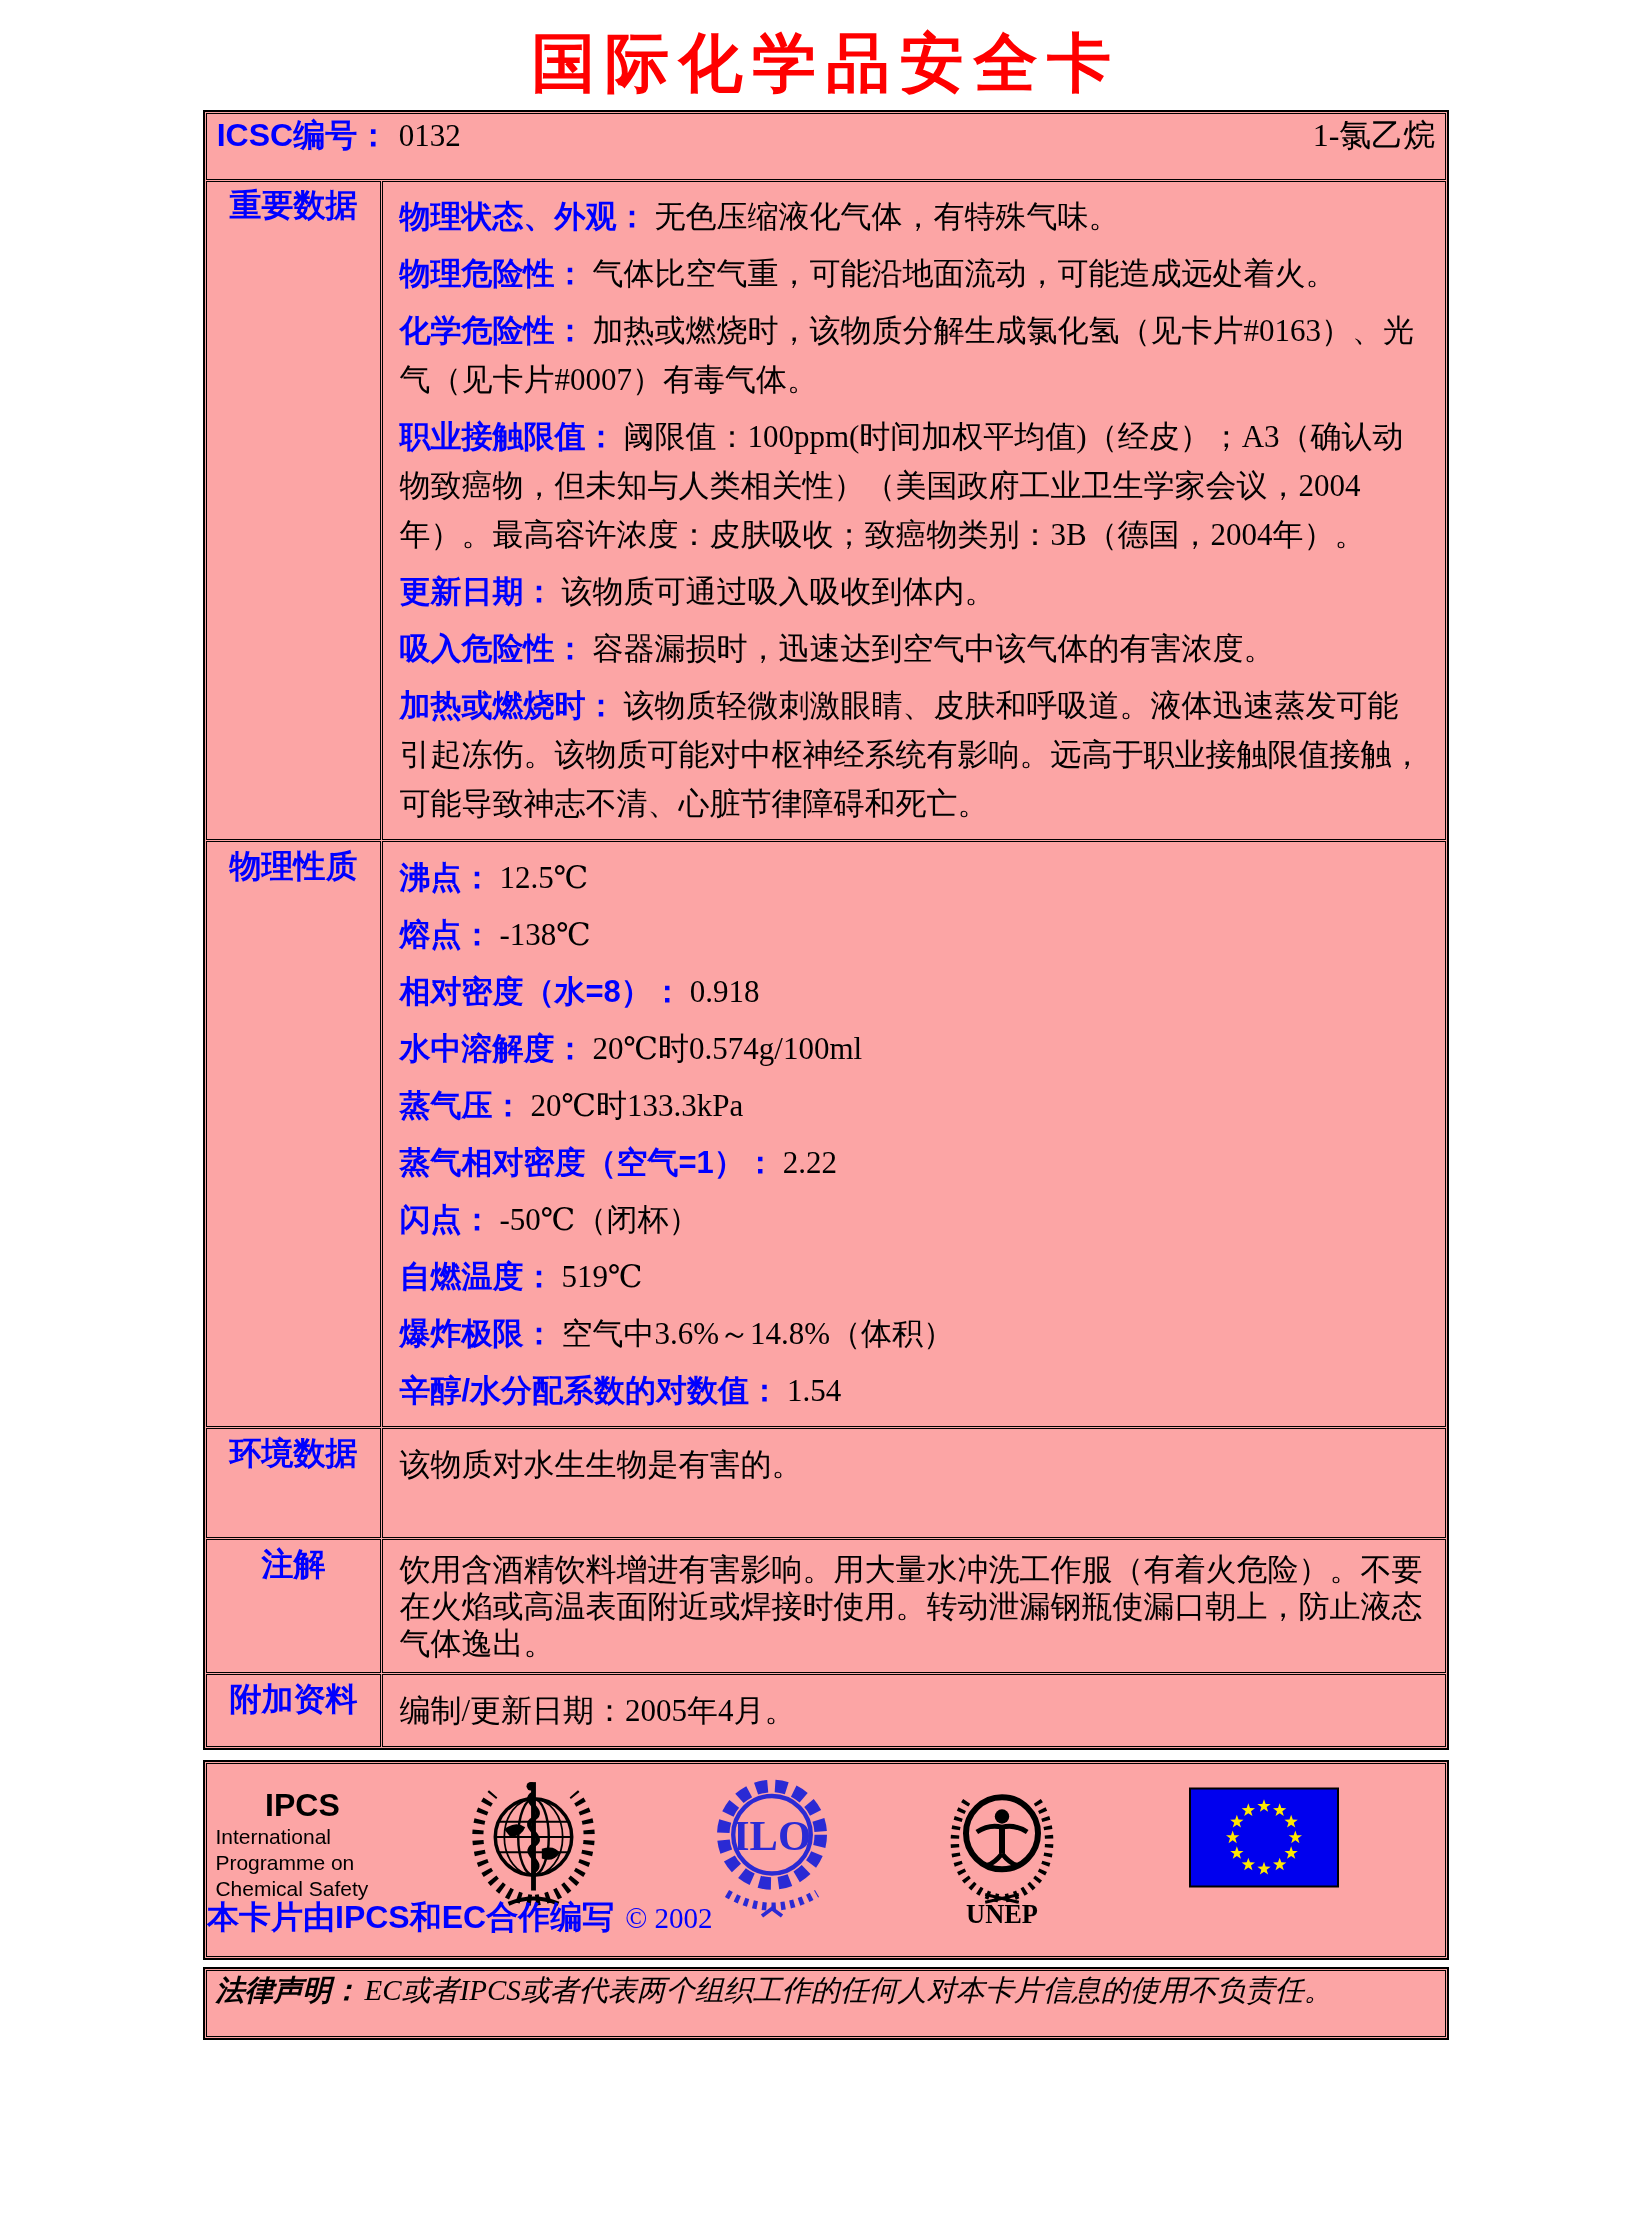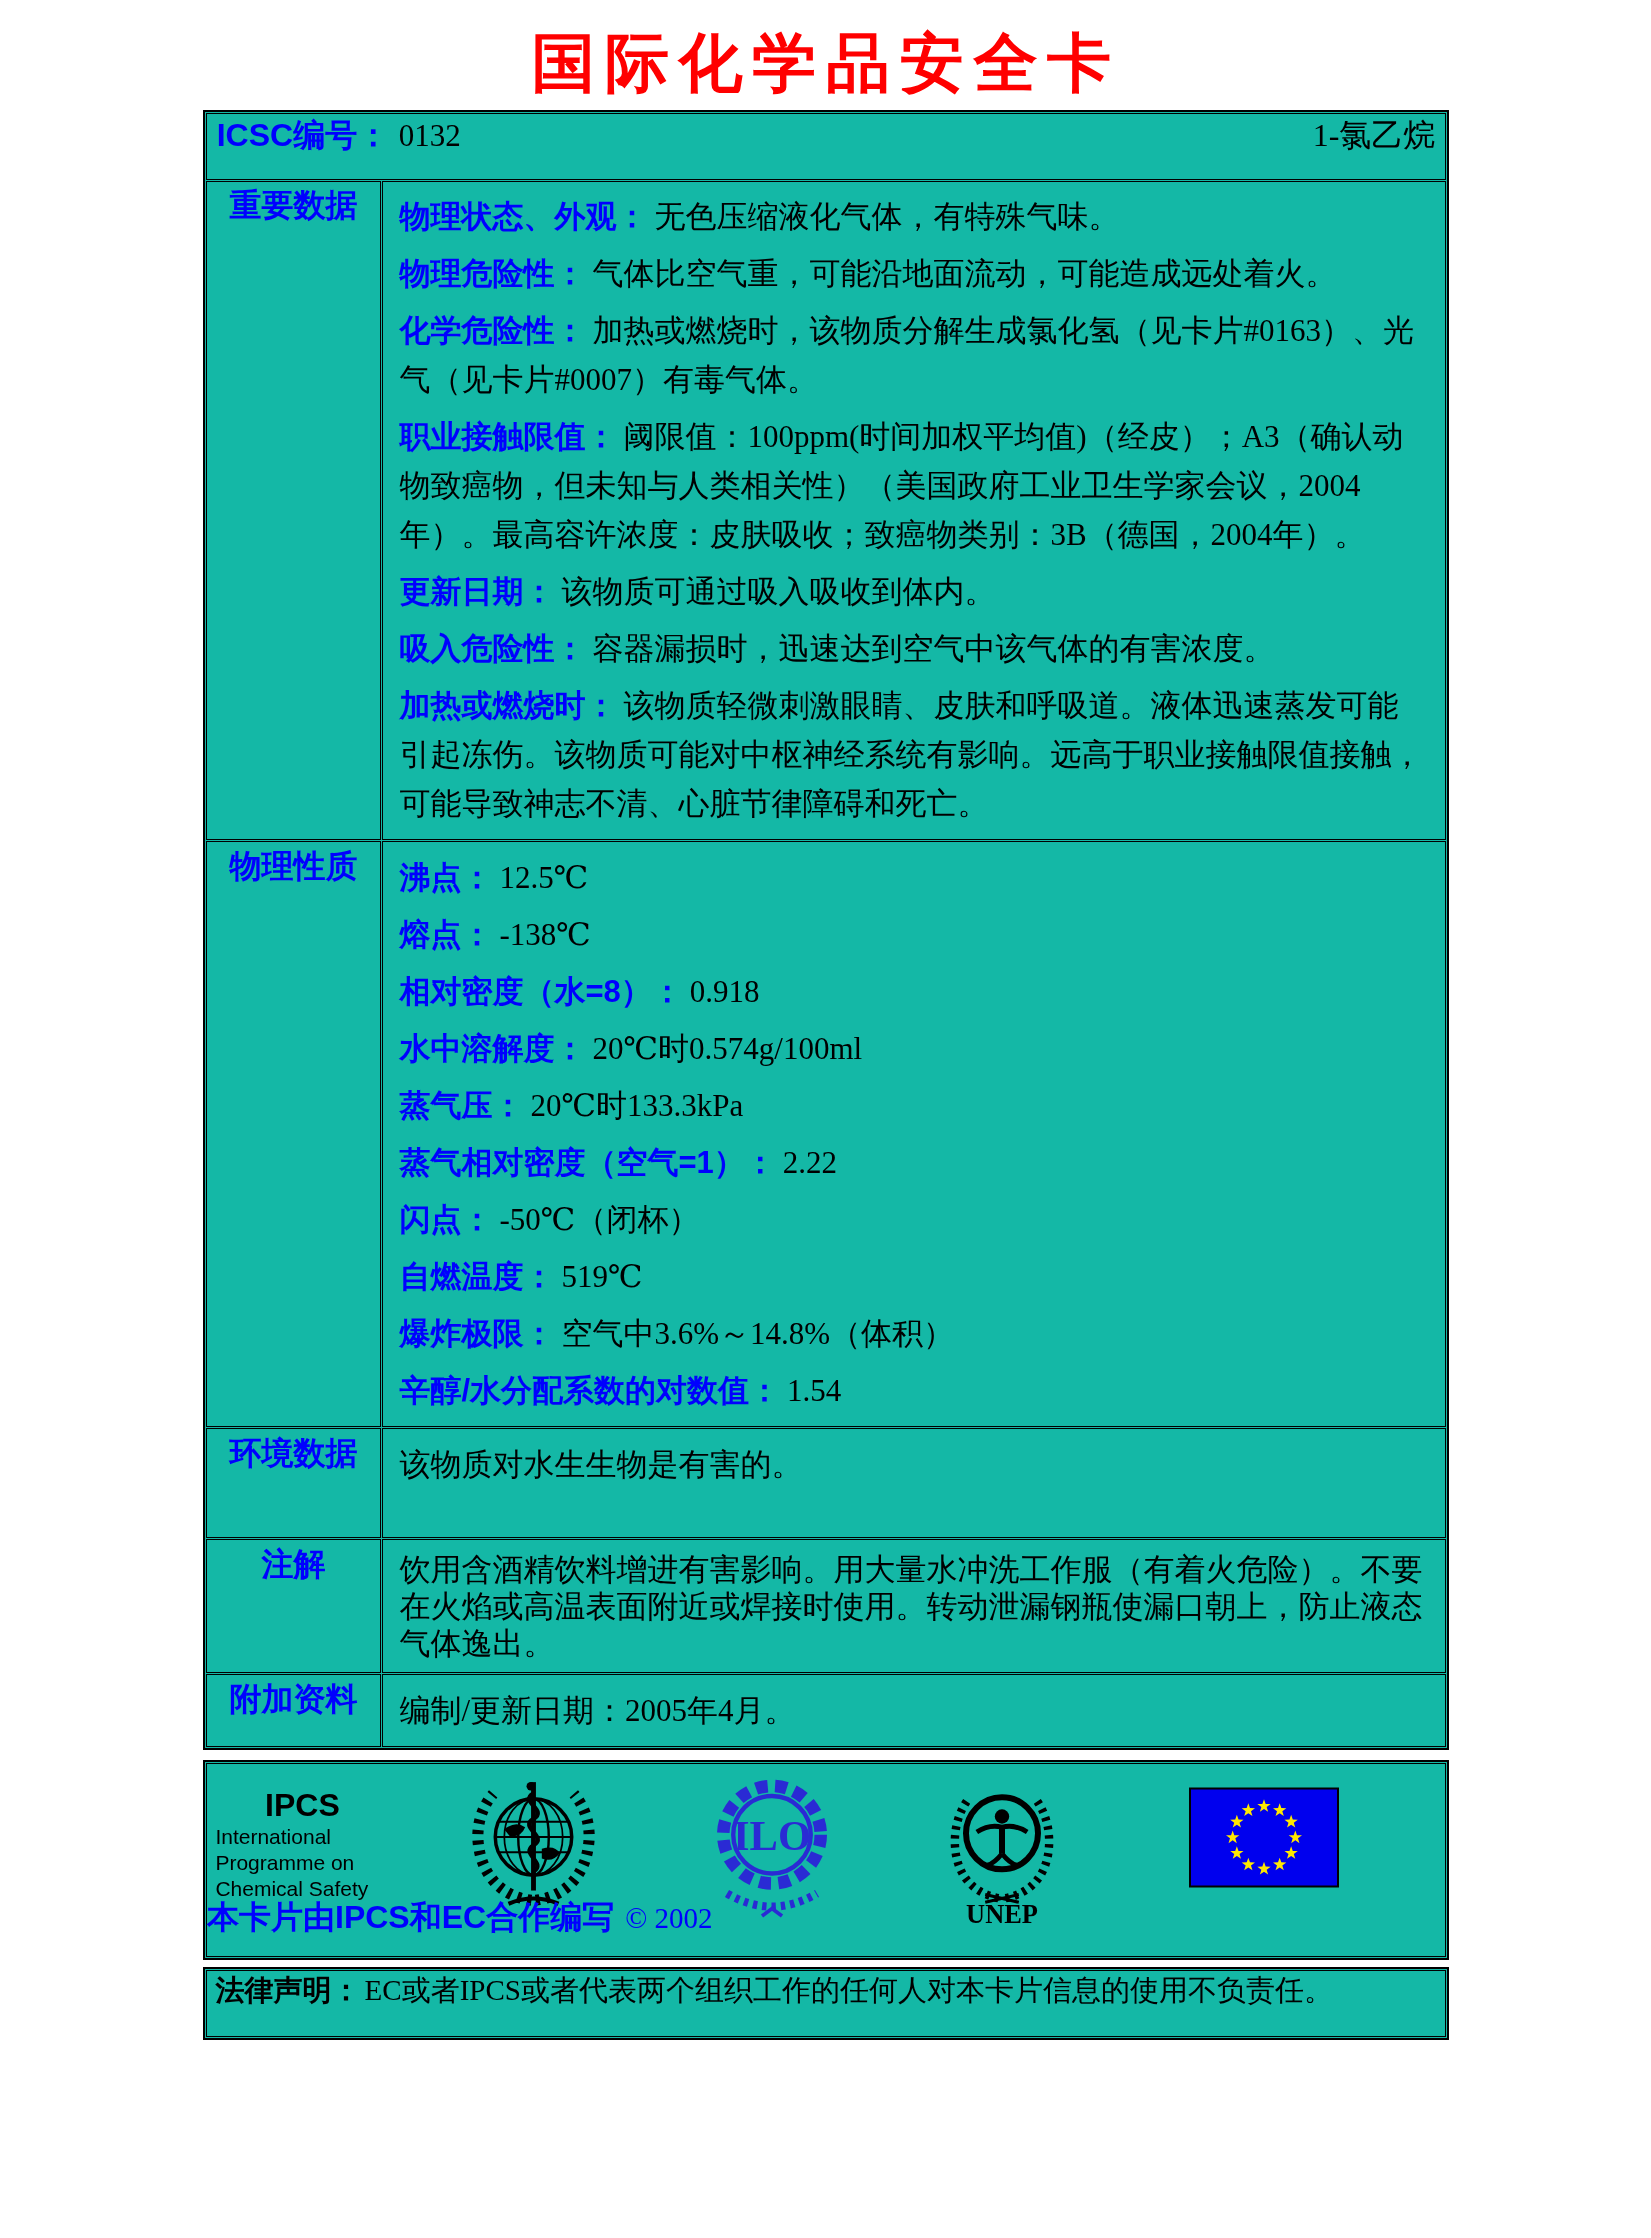--- a/index.html
+++ b/index.html
@@ -23,21 +23,21 @@
     margin:0;text-align:center;
     font-family:"Liberation Serif","DejaVu Serif",serif;
     font-weight:bold;font-size:64px;line-height:72px;
     letter-spacing:9.7px;color:var(--title-red);
   }
 
   
   table.box{
     width:1246px;margin:9.7px auto 0;
     border-collapse:separate;border-spacing:1.4px;
-    border:2.1px solid #000;background:#14b8a6;
+    border:2.1px solid #000;background:#fca5a5;
   }
   table.box td{border:1.4px solid #000;vertical-align:top;}
 
   
   td.icsc-cell{height:67px;padding:0 9.7px;vertical-align:middle;}
   .icsc-flex{display:flex;justify-content:space-between;align-items:center;}
   .icsc-lbl{
     font-family:"Liberation Sans","DejaVu Sans",sans-serif;
     font-weight:bold;font-size:32px;color:var(--label-blue);
   }
@@ -84,21 +84,21 @@
     position:absolute;left:0;right:0;bottom:15.3px;text-align:left;
   }
   .caption-main{
     font-family:"Liberation Sans","DejaVu Sans",sans-serif;
     font-weight:bold;font-size:32px;color:var(--label-blue);
   }
   .caption-copy{font-size:29px;color:var(--label-blue);margin-left:11px;}
 
   
   table.legal-box{margin-top:7px;}
-  td.legal-cell{height:67px;padding:0 8.4px;vertical-align:middle;font-size:29px;}
+  td.legal-cell{height:67px;padding:0 8.4px;vertical-align:middle;font-size:29px;font-style:italic;}
   .legal-lbl{
     font-family:"Liberation Sans","DejaVu Sans",sans-serif;
     font-weight:bold;font-size:29px;color:#000;margin-right:4.2px;
   }
 </style>
 </head>
 <body>
 
 <div class="page">
 

